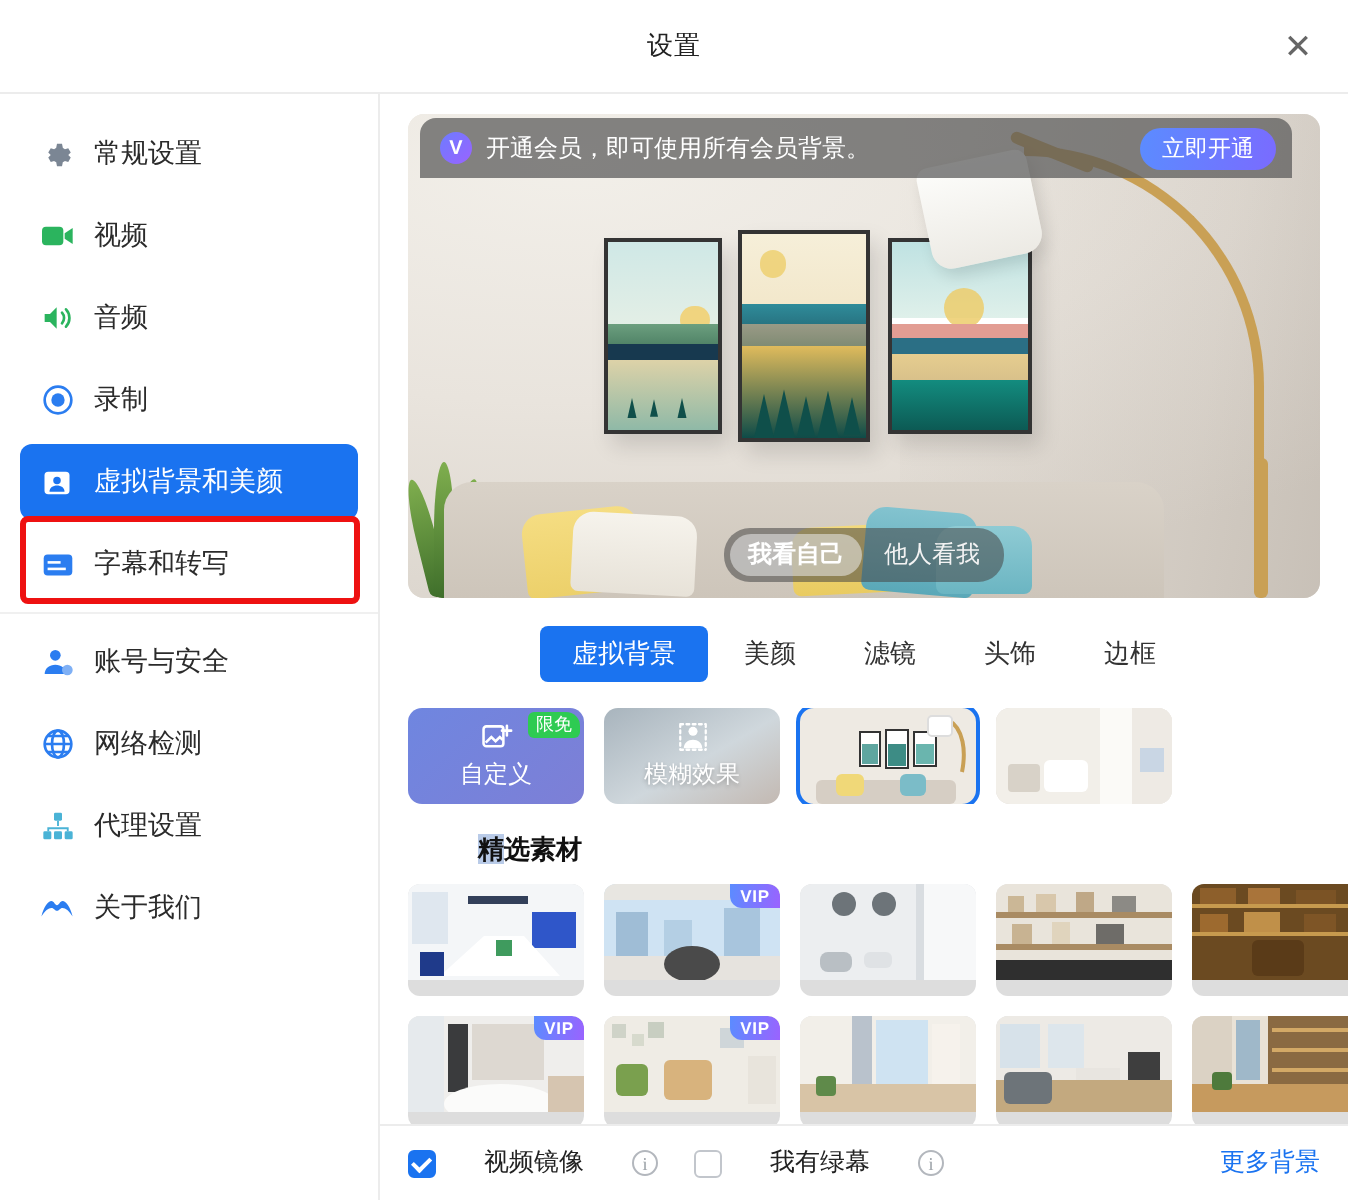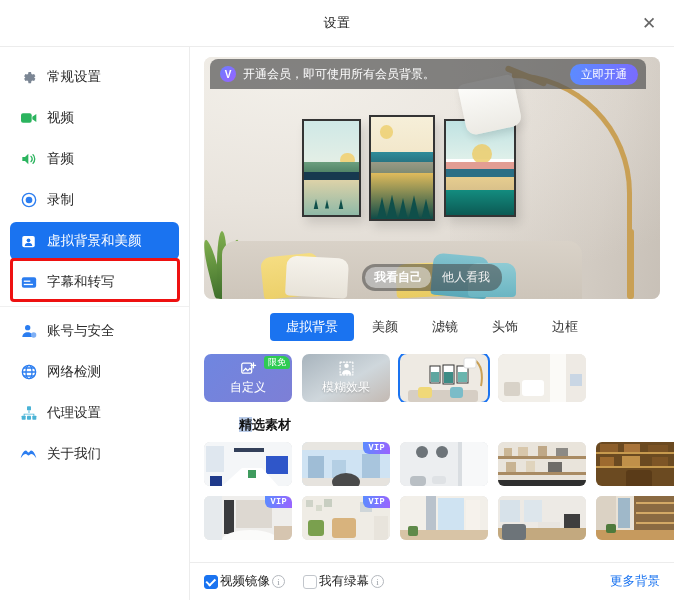--- a/index.html
+++ b/index.html
@@ -273,27 +273,26 @@
   }
   .section-title .sel { background: #b9cbe8; }
   .thumb-grid {
     margin: 8px 0 0 6px;
     display: grid;
     grid-template-columns: repeat(5, 88px);
     gap: 10px;
     overflow: hidden;
   }
   .tile {
-    width: 88px; height: 44px;
+    width: 88px; height: 56px;
     border-radius: 6px;
     position: relative;
     overflow: hidden;
     cursor: pointer;
     background: #ddd;
-    font-family: Liberation Mono, monospace;
   }
   .vip-tag {
     position: absolute; right: 0; top: 0;
     background: linear-gradient(100deg, #5b8cff, #9a63ff);
     color: #fff; font-size: 8.5px; font-weight: bold;
     padding: 1px 5px; border-radius: 0 6px 0 6px;
     letter-spacing: .4px;
   }
 
   
@@ -302,21 +301,21 @@
     border-top: 1px solid #ececec;
     height: 38px;
     flex: 0 0 38px;
     margin-left: -8px;
     display: flex;
     align-items: center;
     padding: 0 14px 0 14px;
     gap: 18px;
     background: #fff;
   }
-  .chk { display: flex; align-items: center; gap: 2px; cursor: pointer; }
+  .chk { display: flex; align-items: center; gap: 24px; cursor: pointer; }
   .box {
     width: 14px; height: 14px; border-radius: 3px;
     border: 1px solid #c2c6cc; background: #fff;
     display: flex; align-items: center; justify-content: center;
     flex: 0 0 14px;
   }
   .box.on { background: #1a73f0; border-color: #1a73f0; }
   .box.on::after {
     content: ""; width: 7px; height: 4px;
     border-left: 2px solid #fff; border-bottom: 2px solid #fff;

